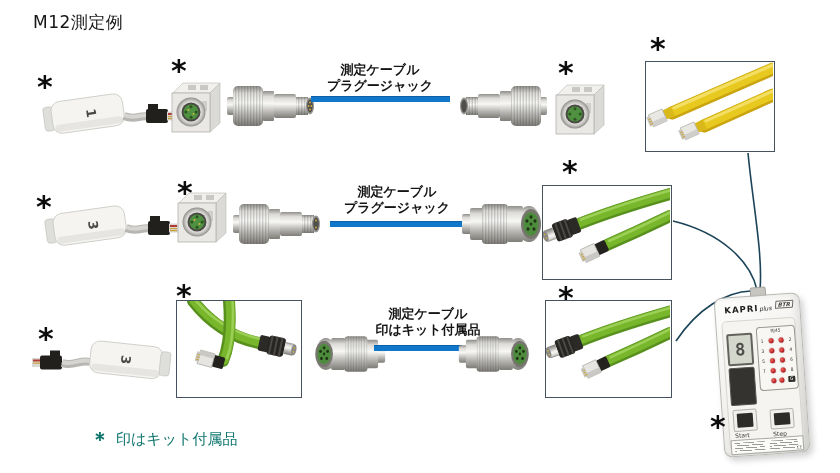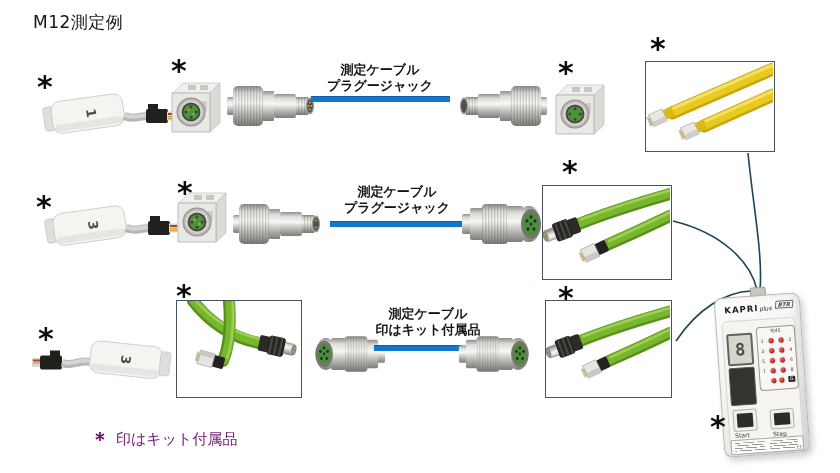--- a/index.html
+++ b/index.html
@@ -5,21 +5,21 @@
   html,body{margin:0;padding:0;background:#fff;}
   #canvas{position:relative;width:840px;height:467px;background:#fff;overflow:hidden;
           font-family:"DejaVu Sans","Liberation Sans",sans-serif;}
   .abs{position:absolute;}
   .title{position:absolute;left:33px;top:11px;font-size:17px;color:#161616;letter-spacing:.5px;}
   .ast{position:absolute;font-weight:bold;font-size:30px;line-height:.62;color:#0c0c0c;}
   .cable-label{position:absolute;text-align:center;font-weight:bold;font-size:13px;line-height:1.2;color:#141414;}
   .blue-cable{position:absolute;height:5px;background:#1177cb;border-top:1px solid #0d5fa6;}
   .photo-frame{position:absolute;background:#fff;border:1.5px solid #46525e;box-sizing:border-box;overflow:hidden;}
   .flip{transform:scaleX(-1);}
-  .footnote{position:absolute;left:90px;top:426px;color:#701a75;}
+  .footnote{position:absolute;left:90px;top:426px;color:#0f766e;}
   .footnote .mark{font-size:20px;font-weight:bold;vertical-align:-2px;}
   .footnote .txt{font-size:15px;margin-left:6px;}
   svg{display:block;}
   #overlay{position:absolute;left:0;top:0;pointer-events:none;}
   .conn{stroke:#1c4458;stroke-width:1.6;fill:none;}
 
   
   #device{position:absolute;left:719px;top:295px;width:84px;height:158px;
           background:linear-gradient(145deg,#fdfdfc 0%,#f0efec 60%,#dededa 100%);
           border:1px solid #b9b8b3;border-radius:8px;transform:rotate(-4deg);

